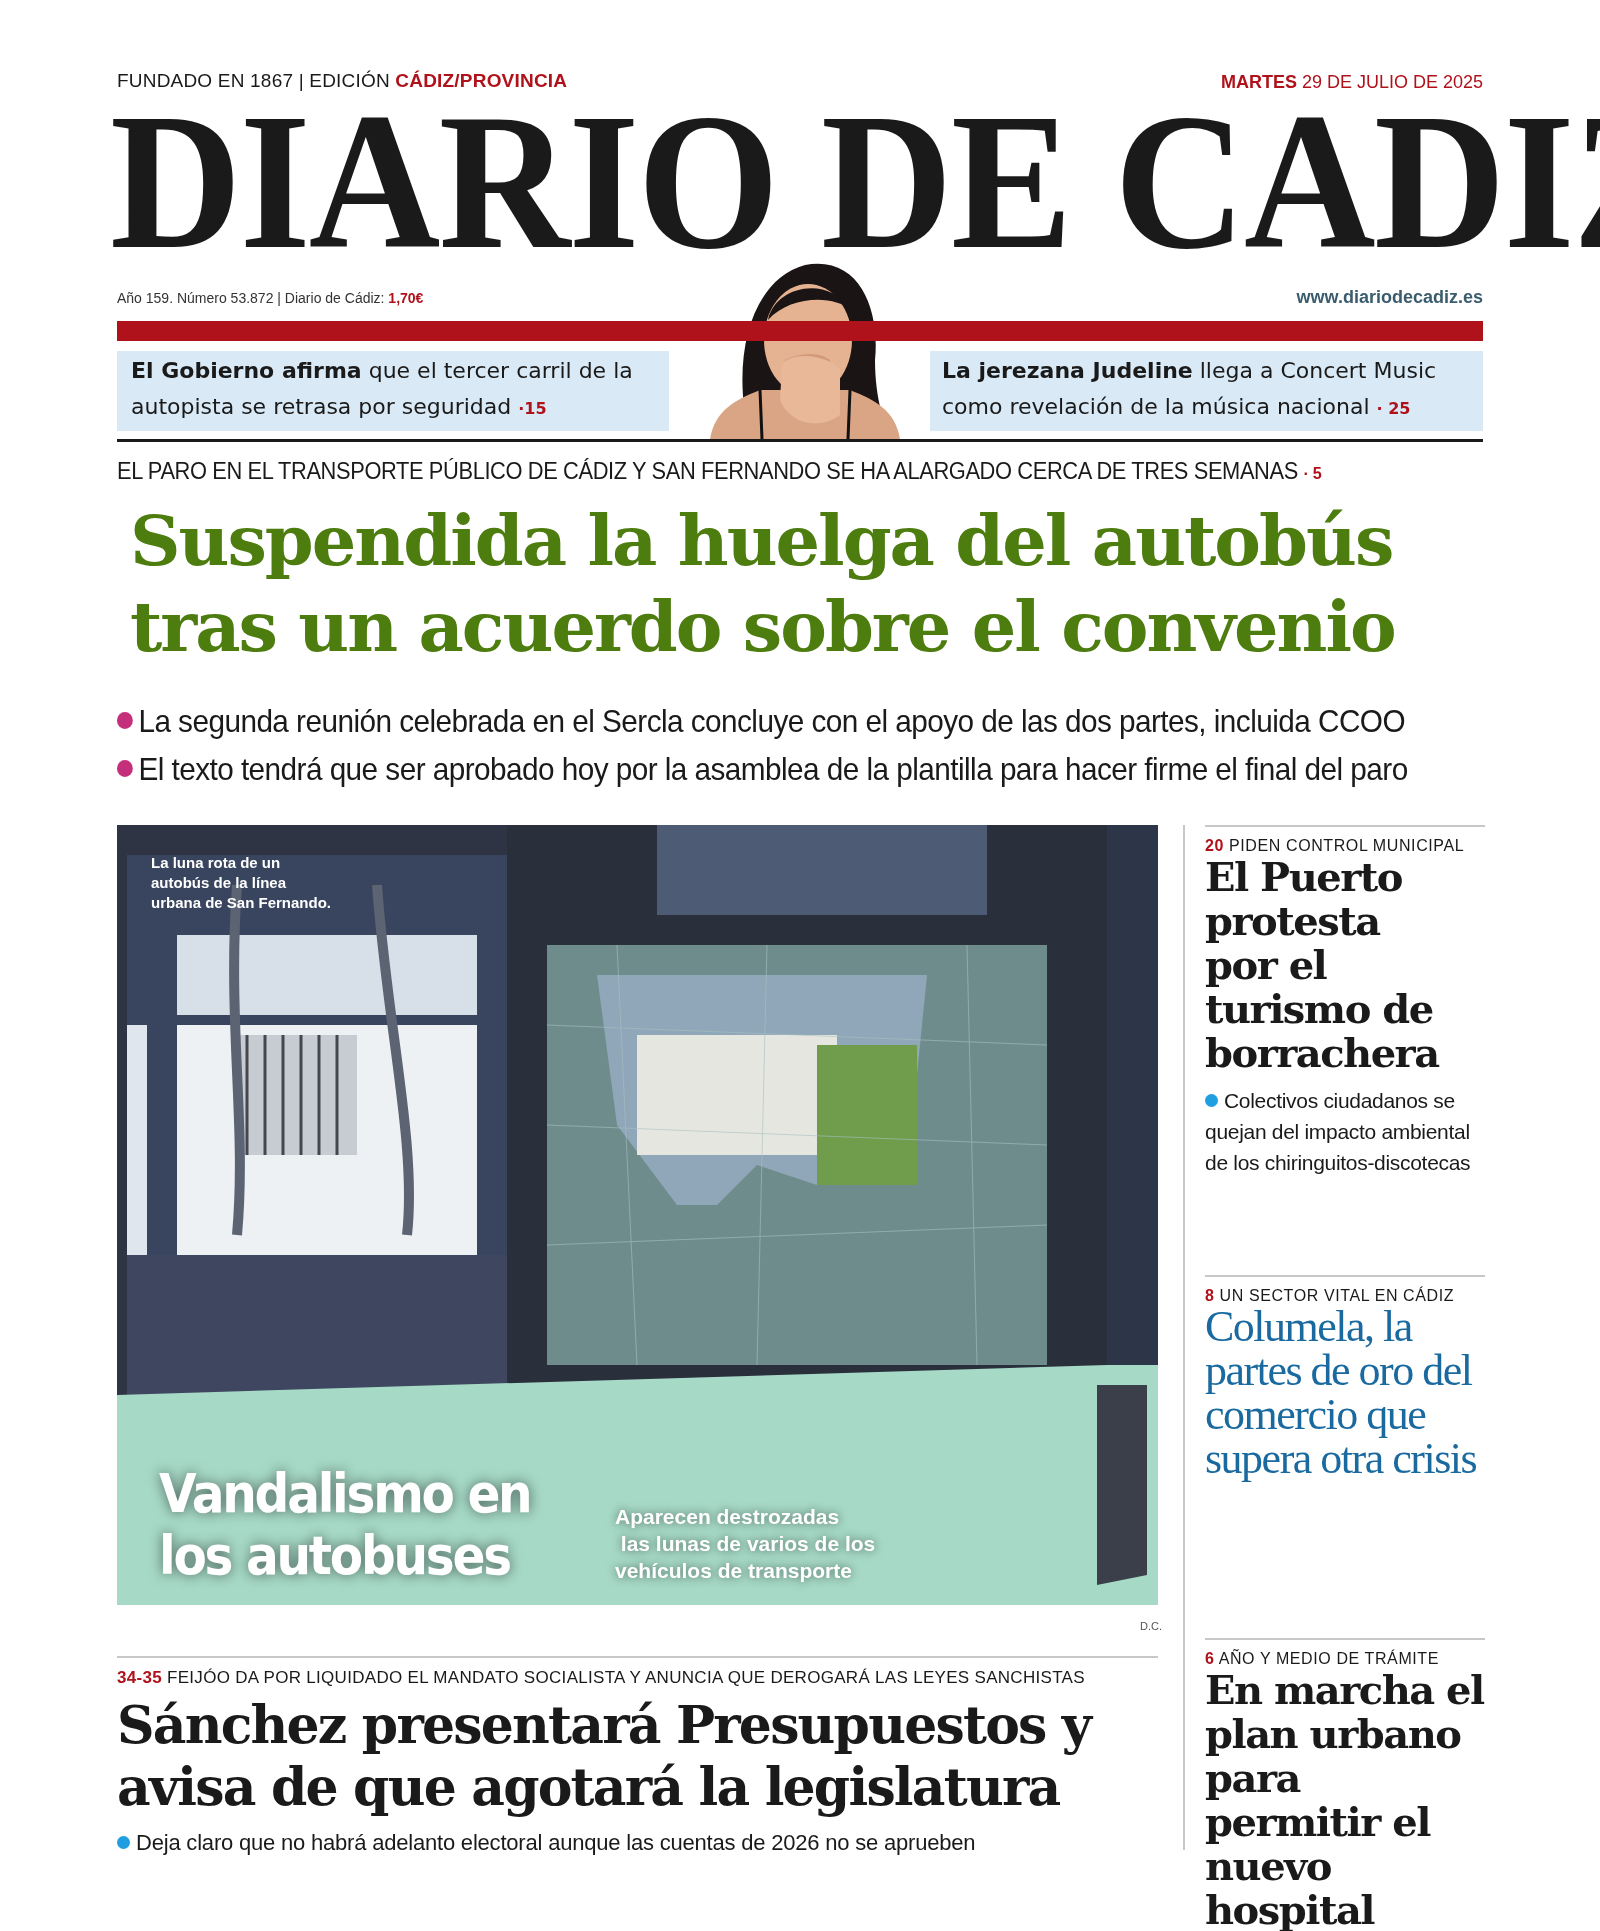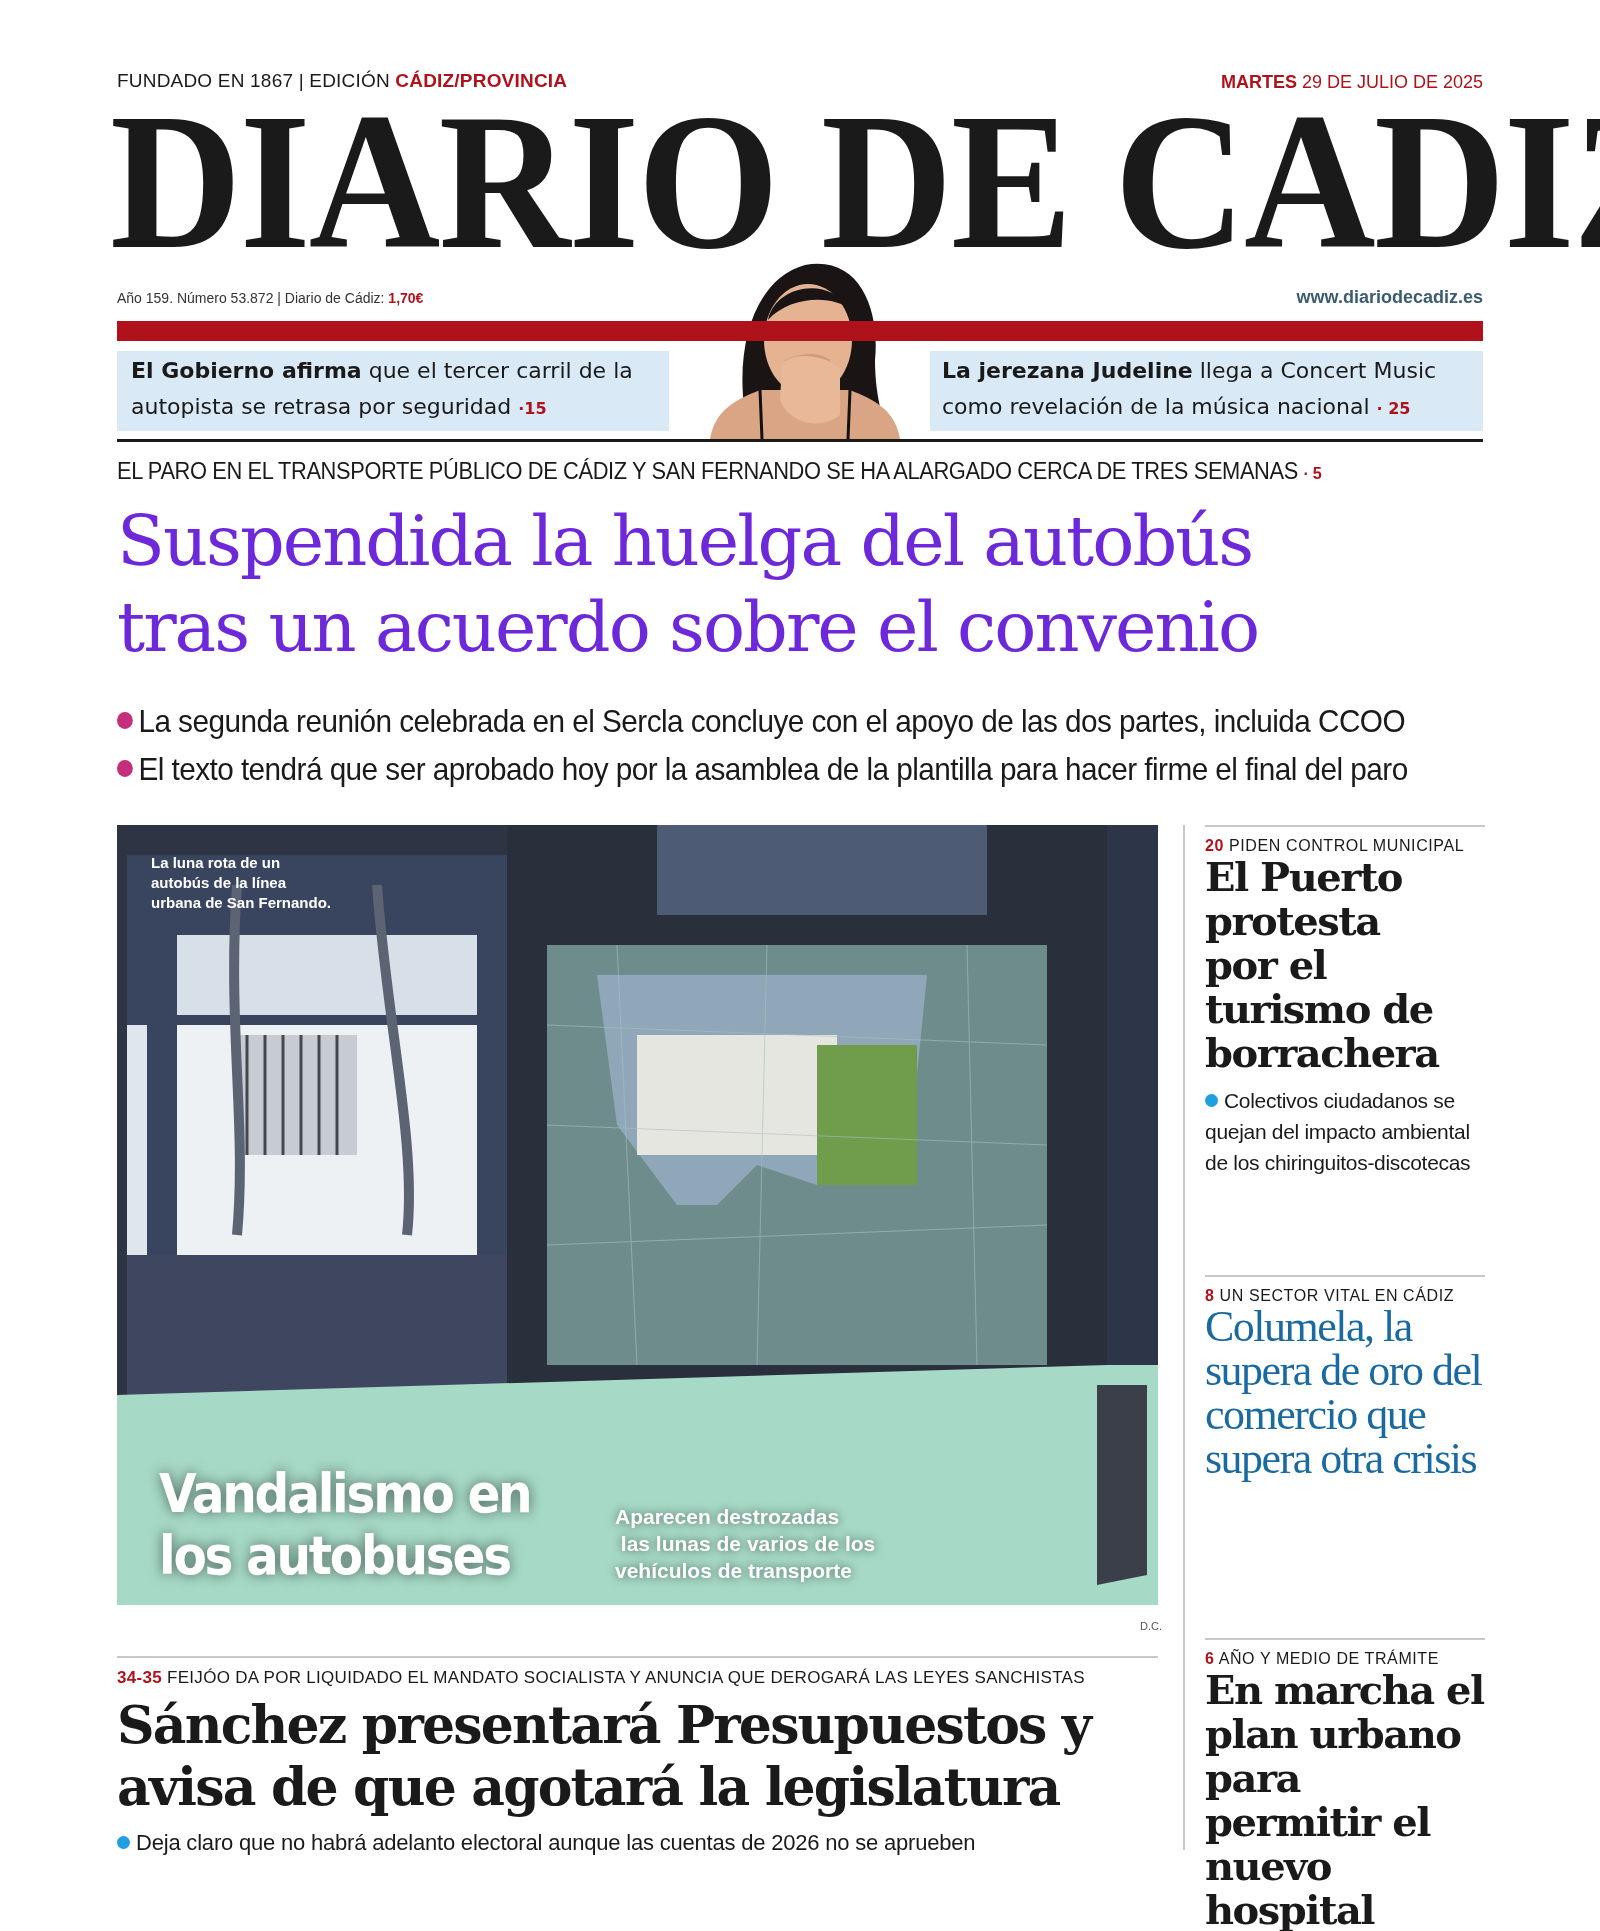--- a/index.html
+++ b/index.html
@@ -27,21 +27,21 @@
   .t-left { left:117px; width:552px; }
   .t-right { left:930px; width:553px; padding-left:12px; }
   .rule-under-teaser { left:117px; top:439px; width:1366px; height:3px; background:#1a1a1a; }
 
   
   .woman { left:690px; top:240px; width:230px; height:199px; overflow:hidden; }
 
   .kicker-main { left:117px; top:458px; font-size:23px; letter-spacing:-0.4px; color:#1a1a1a; white-space:nowrap; transform:scaleX(0.95); transform-origin:left top; }
   .kicker-main .pg { color:#b0121b; font-weight:700; font-size:17px; }
 
-  .headline { left:117px; top:498px; width:1380px; font-family:"DejaVu Serif", serif; font-weight:400; font-size:70px; line-height:86px; letter-spacing:-2px; color:#6d28d9; }
+  .headline { left:130px; top:498px; width:1380px; font-family:"DejaVu Serif", serif; font-weight:700; font-size:70px; line-height:86px; letter-spacing:-2px; color:#4d7c0f; }
 
   .bullets { left:117px; top:697px; font-family:"Liberation Sans", sans-serif; font-size:32px; line-height:48px; letter-spacing:-0.6px; color:#1a1a1a; white-space:nowrap; transform:scaleX(0.93); transform-origin:left top; }
   .dot { display:inline-block; width:17px; height:17px; border-radius:50%; margin-right:6px; vertical-align:3px; }
   .dot.pink { background:#c42e7a; }
   .dot.blue { background:#1f9ee0; }
   .dot.salmon { background:#e46a6a; }
 
   
   .photo { left:117px; top:825px; width:1041px; height:780px; overflow:hidden; background:#2c3142; }
   .photo .caption { position:absolute; left:34px; top:28px; font-size:15px; font-weight:700; line-height:20px; color:#fff; }
@@ -184,21 +184,21 @@
     <div>borrachera</div>
   </div>
   <div class="s-body"><span class="dot blue" style="width:13px;height:13px;vertical-align:1px"></span><span>Colectivos ciudadanos se quejan del impacto ambiental de los chiringuitos-discotecas</span></div>
 </div>
 
 <div class="s-hr" style="top:1275px"></div>
 <div class="abs side" style="top:1287px">
   <div class="s-kicker"><b>8</b><span> UN SECTOR VITAL EN CÁDIZ</span></div>
   <div class="s-head blue">
     <div>Columela, la</div>
-    <div>supera de oro del</div>
+    <div>partes de oro del</div>
     <div>comercio que</div>
     <div>supera otra crisis</div>
   </div>
 </div>
 
 <div class="s-hr" style="top:1638px"></div>
 <div class="abs side" style="top:1650px">
   <div class="s-kicker"><b>6</b><span> AÑO Y MEDIO DE TRÁMITE</span></div>
   <div class="s-head">
     <div>En marcha el</div>

